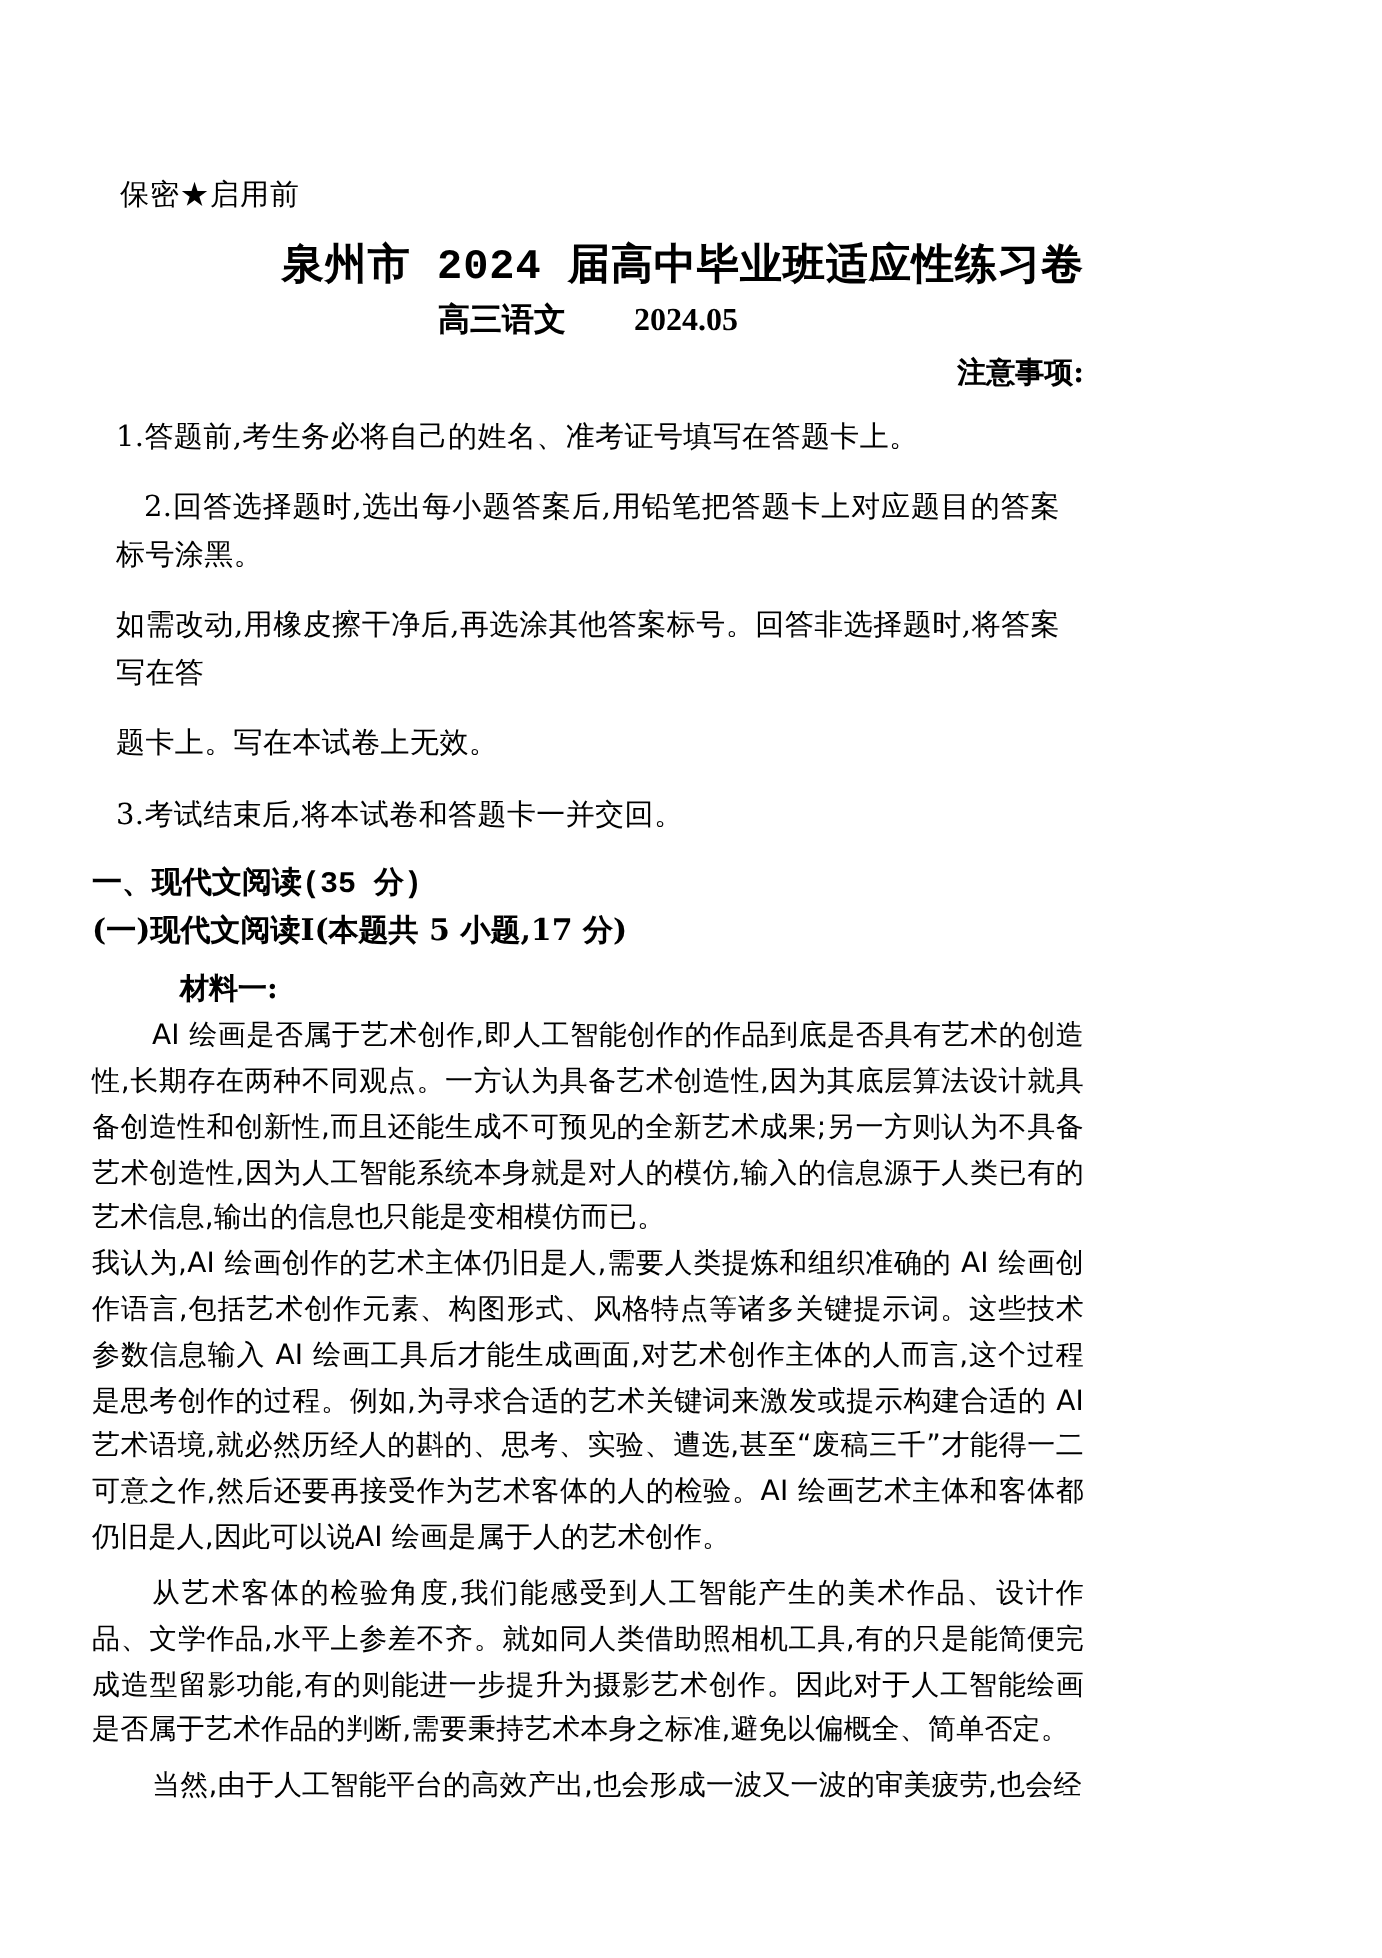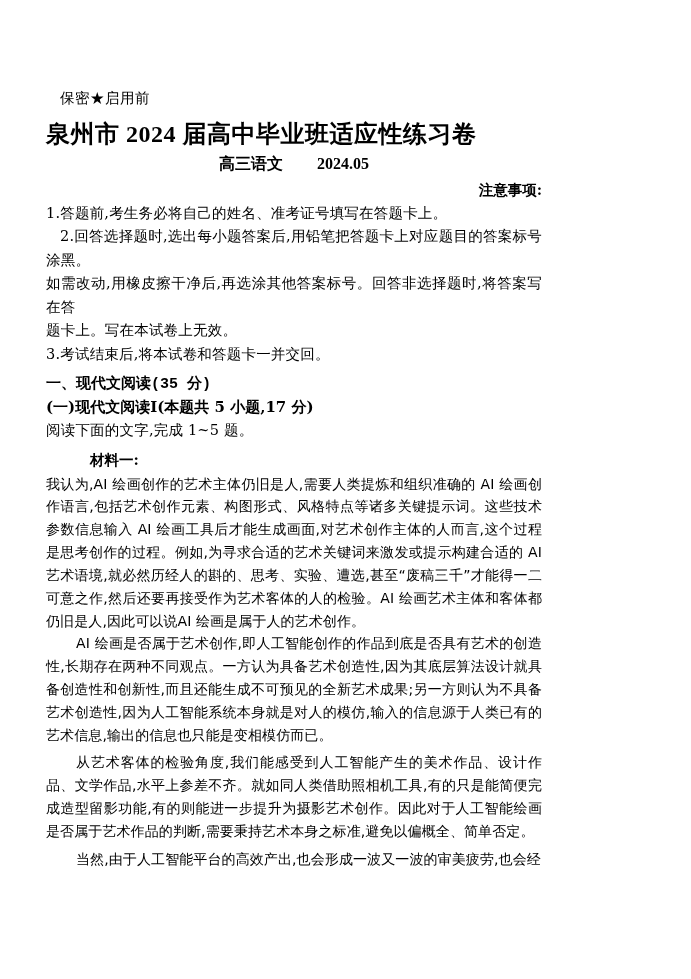--- a/index.html
+++ b/index.html
@@ -23,24 +23,24 @@
     border-radius: 32px;
   }
   .secret-line {
     font-family: "DejaVu Serif", "Liberation Serif", serif;
     font-size: 14.5px;
     line-height: 1.5;
     margin: 0 0 6px 14px;
     letter-spacing: 0.5px;
   }
   .doc-title {
-    font-family: Liberation Serif, serif;
+    font-family: Liberation Mono, monospace;
     font-weight: bold;
-    font-size: 24px;
-    text-align: left;
+    font-size: 21px;
+    text-align: right;
     margin: 8px 0 4px 0;
     letter-spacing: 0.5px;
   }
   .subtitle-row {
     text-align: center;
     font-family: Liberation Serif, serif;
     font-weight: bold;
     font-size: 16px;
     margin: 0 0 6px 0;
   }
@@ -52,21 +52,21 @@
     font-family: "DejaVu Serif", "Liberation Serif", serif;
     font-size: 14.5px;
     font-weight: bold;
     margin: 4px 0 2px 0;
     text-align: right;
   }
   p.body-line {
     font-family: "DejaVu Serif", "Liberation Serif", serif;
     font-size: 14.5px;
     line-height: 1.62;
-    margin: 0;
+    margin: 12px;
     text-align: justify;
     letter-spacing: 0.2px;
   }
   .indent1 { text-indent: 14px; }
   .section-head {
     font-family: Liberation Mono, monospace;
     font-size: 15px;
     font-weight: bold;
     margin: 8px 0 2px 0;
   }
@@ -115,28 +115,27 @@
   <p class="body-line">1.答题前,考生务必将自己的姓名、准考证号填写在答题卡上。</p>
   <p class="body-line indent1">2.回答选择题时,选出每小题答案后,用铅笔把答题卡上对应题目的答案标号涂黑。</p>
   <p class="body-line">如需改动,用橡皮擦干净后,再选涂其他答案标号。回答非选择题时,将答案写在答</p>
   <p class="body-line">题卡上。写在本试卷上无效。</p>
   <p class="body-line">3.考试结束后,将本试卷和答题卡一并交回。</p>
 
   <div class="section-head">一、现代文阅读(35 分)</div>
 
   <div class="sub-head">(一)现代文阅读Ⅰ(本题共 5 小题,17 分)</div>
 
-  <p class="body-line">阅读下面的文字,完成 1~5 题。</p>
 
   <div class="spacer-xs"></div>
 
   <div class="material-head">材料一:</div>
 
   <div class="spacer-xs"></div>
 
+  <p class="para first">AI 绘画是否属于艺术创作,即人工智能创作的作品到底是否具有艺术的创造性,长期存在两种不同观点。一方认为具备艺术创造性,因为其底层算法设计就具备创造性和创新性,而且还能生成不可预见的全新艺术成果;另一方则认为不具备艺术创造性,因为人工智能系统本身就是对人的模仿,输入的信息源于人类已有的艺术信息,输出的信息也只能是变相模仿而已。</p>
   <p class="para">我认为,AI 绘画创作的艺术主体仍旧是人,需要人类提炼和组织准确的 AI 绘画创作语言,包括艺术创作元素、构图形式、风格特点等诸多关键提示词。这些技术参数信息输入 AI 绘画工具后才能生成画面,对艺术创作主体的人而言,这个过程是思考创作的过程。例如,为寻求合适的艺术关键词来激发或提示构建合适的 AI 艺术语境,就必然历经人的斟的、思考、实验、遭选,甚至“废稿三千”才能得一二可意之作,然后还要再接受作为艺术客体的人的检验。AI 绘画艺术主体和客体都仍旧是人,因此可以说AI 绘画是属于人的艺术创作。</p>
-  <p class="para first">AI 绘画是否属于艺术创作,即人工智能创作的作品到底是否具有艺术的创造性,长期存在两种不同观点。一方认为具备艺术创造性,因为其底层算法设计就具备创造性和创新性,而且还能生成不可预见的全新艺术成果;另一方则认为不具备艺术创造性,因为人工智能系统本身就是对人的模仿,输入的信息源于人类已有的艺术信息,输出的信息也只能是变相模仿而已。</p>
   <div class="spacer-sm"></div>
   <p class="para first">从艺术客体的检验角度,我们能感受到人工智能产生的美术作品、设计作品、文学作品,水平上参差不齐。就如同人类借助照相机工具,有的只是能简便完成造型留影功能,有的则能进一步提升为摄影艺术创作。因此对于人工智能绘画是否属于艺术作品的判断,需要秉持艺术本身之标准,避免以偏概全、简单否定。</p>
   <div class="spacer-sm"></div>
   <p class="para first">当然,由于人工智能平台的高效产出,也会形成一波又一波的审美疲劳,也会经</p>
 
 </div>
 
 </body></html>

